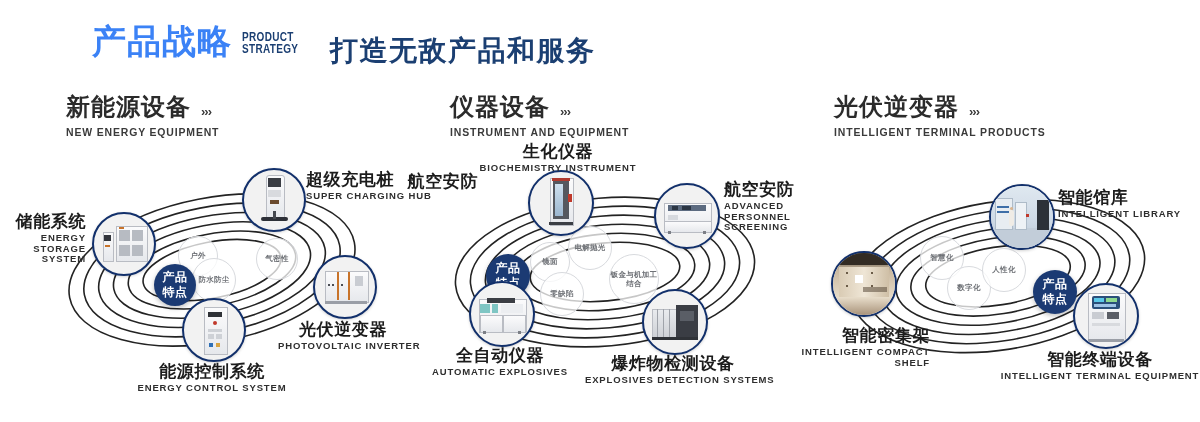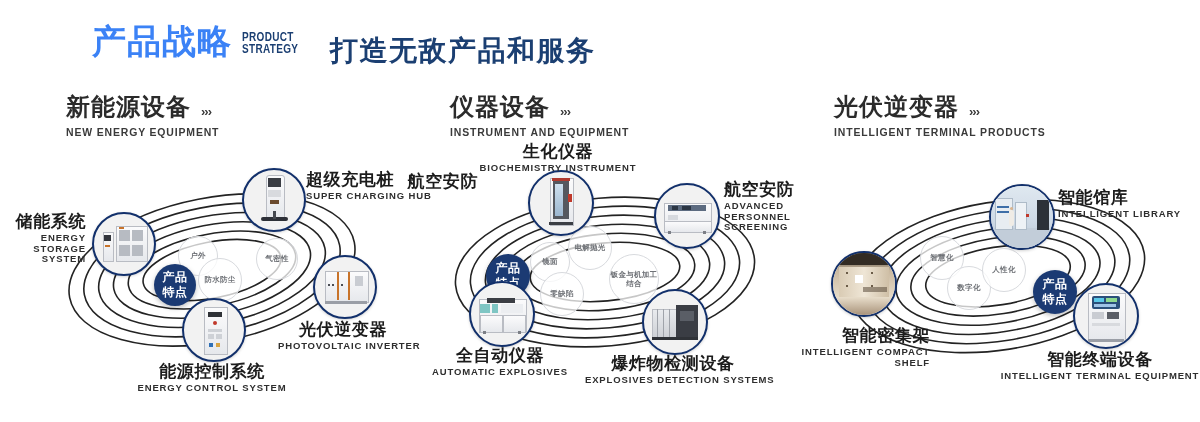--- a/index.html
+++ b/index.html
@@ -121,21 +121,21 @@
         <ellipse cx="212" cy="120" rx="145" ry="72" transform="rotate(-11 212 120)"></ellipse>
         <ellipse cx="212" cy="120" rx="130" ry="63" transform="rotate(-11 212 120)"></ellipse>
         <ellipse cx="212" cy="120" rx="115" ry="54" transform="rotate(-11 212 120)"></ellipse>
         <ellipse cx="212" cy="120" rx="100" ry="45" transform="rotate(-11 212 120)"></ellipse>
         <ellipse cx="212" cy="120" rx="85" ry="36" transform="rotate(-11 212 120)"></ellipse>
         <ellipse cx="212" cy="120" rx="70" ry="28" transform="rotate(-11 212 120)"></ellipse>
       </g>
     </svg>
 
     <div class="feat" style="left:178px;top:86px;width:38px;height:38px;">户外</div>
-    <div class="feat" style="left:198px;top:108px;width:42px;height:42px;">防水防尘</div>
+    <div class="feat" style="left:192px;top:108px;width:42px;height:42px;">防水防尘</div>
     <div class="feat" style="left:256px;top:88px;width:40px;height:40px;">气密性</div>
 
     <div class="feat core" style="left:154px;top:114px;width:42px;height:42px;flex-direction:column;">
       <span>产品</span>
       <span>特点</span>
     </div>
 
     <div class="node" style="left:92px;top:62px;width:60px;height:60px;">
       <div class="art">
         <div class="cab" style="left:22px;top:12px;width:30px;height:34px;"></div>

